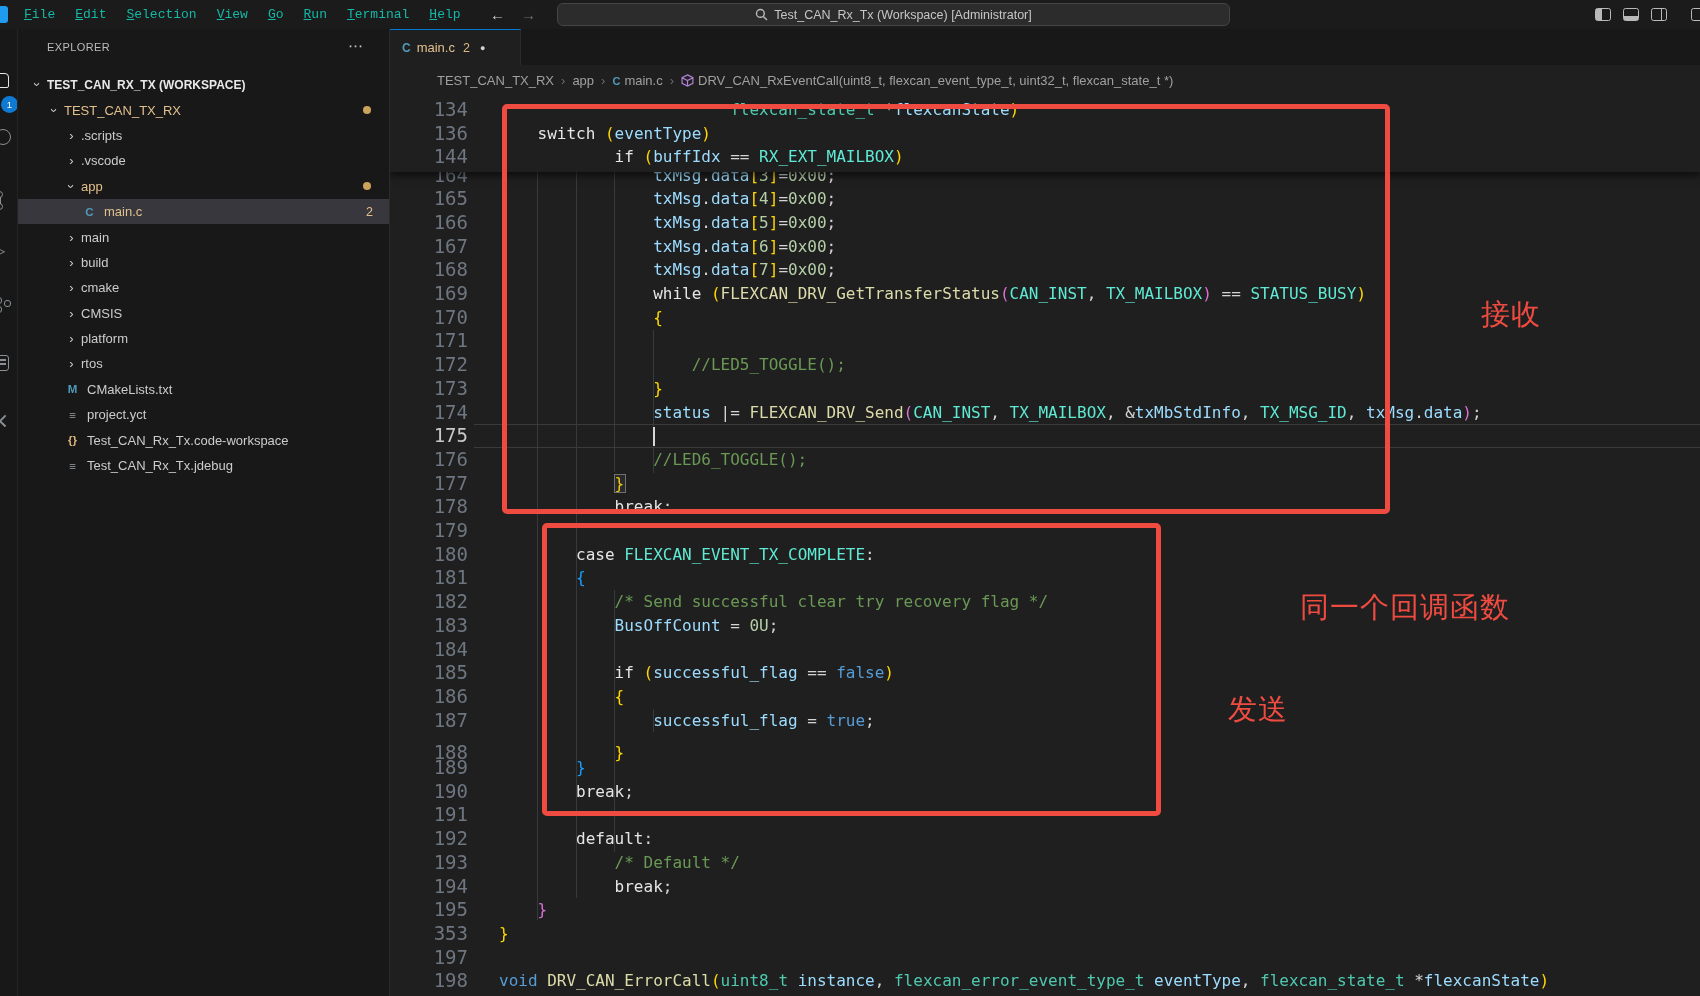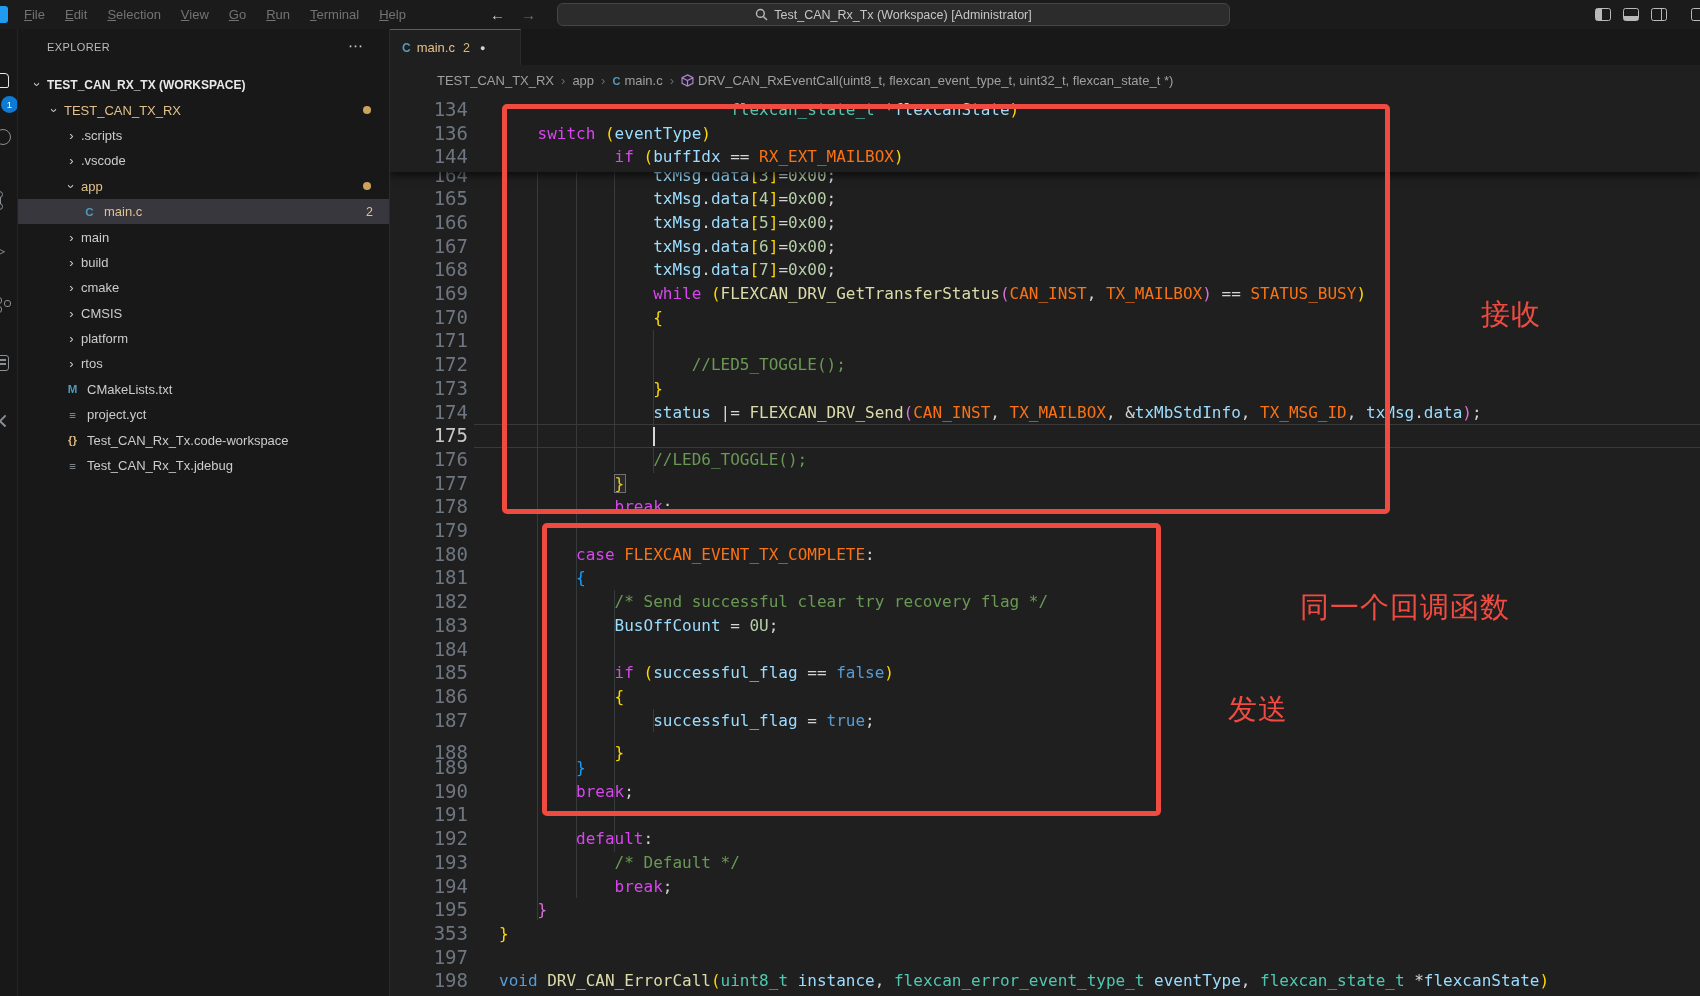--- a/index.html
+++ b/index.html
@@ -3,21 +3,21 @@
 <meta charset="utf-8">
 <style>
   * { margin:0; padding:0; box-sizing:border-box; }
   html,body { width:1700px; height:996px; overflow:hidden; background:#1f1f1f;
     font-family:"Liberation Sans", sans-serif; -webkit-font-smoothing:antialiased; }
 
   
   #titlebar { position:absolute; left:0; top:0; width:1700px; height:29px; background:#1b1b1b; z-index:20; }
   #logo-sliver { position:absolute; left:0; top:6px; width:8px; height:17px; background:#1f9cf0; border-radius:0 3px 3px 0; }
   #menubar { position:absolute; left:14px; top:0; height:29px; display:flex; align-items:center; }
-  .menu-item { display:inline-block; padding:2px 10px; font-size:13px; color:#737373; cursor:default; }
+  .menu-item { display:inline-block; padding:2px 10px; font-size:13px; color:#14b8a6; cursor:default;font-family:Liberation Mono, monospace; }
   .menu-item::first-letter { text-decoration:underline; }
   .nav-arrow { position:absolute; top:0; height:29px; display:flex; align-items:center; font-size:15px; }
   #nav-back { left:490px; color:#cfcfcf; }
   #nav-fwd { left:521px; color:#6f6f6f; }
   #command-center { position:absolute; left:557px; top:3px; width:673px; height:23px; background:#2c2c2c;
     border:1px solid #454545; border-radius:6px; display:flex; align-items:center; justify-content:center;
     color:#c6c6c6; font-size:12.5px; gap:6px; }
   #command-center svg { flex:0 0 auto; }
   .win-icon { position:absolute; top:8px; width:16px; height:13px; border:1.4px solid #b9b9b9; border-radius:2.5px; }
   .win-icon .fill-left { position:absolute; left:0; top:0; bottom:0; width:6px; background:#b9b9b9; }
@@ -68,22 +68,22 @@
   #cur-line-hl { position:absolute; left:84px; right:0; top:328px; height:24px;
     border-top:1px solid #3a3a3a; border-bottom:1px solid #3a3a3a; z-index:0; }
   .code-line { position:absolute; left:0; right:0; height:23.7px; z-index:1; }
   .code-line .ln { position:absolute; left:0; width:78px; text-align:right; color:#6e7681; font-size:19px; line-height:23.7px; }
   .code-line.cur .ln { color:#c8c8c8; }
   .code-line .ct { position:absolute; left:109px; white-space:pre; line-height:23.7px; }
   #match-box { position:absolute; width:12px; height:19px; border:1px solid #707070; background:rgba(120,120,120,0.12); z-index:2; }
   #cursor { position:absolute; width:2px; height:19px; background:#d7d7d7; z-index:6; }
   #sticky { position:absolute; left:0; top:0; right:0; height:76px; background:#1f1f1f; z-index:5;
     box-shadow:0 4px 7px rgba(0,0,0,0.55); }
-  .tk-kw{color:#d946ef} .tk-type{color:#4EC9B0} .tk-fn{color:#DCDCAA} .tk-var{color:#9CDCFE}
-  .tk-const{color:#f97316} .tk-num{color:#B5CEA8} .tk-cm{color:#6A9955} .tk-pl{color:#d4d4d4}
+  .tk-kw{color:#e5e5e5} .tk-type{color:#4EC9B0} .tk-fn{color:#DCDCAA} .tk-var{color:#9CDCFE}
+  .tk-const{color:#5eead4} .tk-num{color:#B5CEA8} .tk-cm{color:#6A9955} .tk-pl{color:#d4d4d4}
   .tk-b1{color:#FFD700} .tk-b2{color:#DA70D6} .tk-b3{color:#179FFF} .tk-bool{color:#569CD6}
 
   
   .anno-box { position:absolute; border:5px solid #f04b41; border-radius:5px; z-index:50; pointer-events:none; }
   #anno-box-1 { left:502px; top:104px; width:888px; height:410px; }
   #anno-box-2 { left:542px; top:523px; width:619px; height:293px; }
   .anno-label { position:absolute; color:#f04b41; font-size:29px; z-index:50; font-family:"Liberation Sans", sans-serif; letter-spacing:1px; }
   #anno-rx { left:1444px; top:295px;margin-left:37px; }
   #anno-cb { left:1300px; top:588px; }
   #anno-tx { left:1228px; top:690px; }

